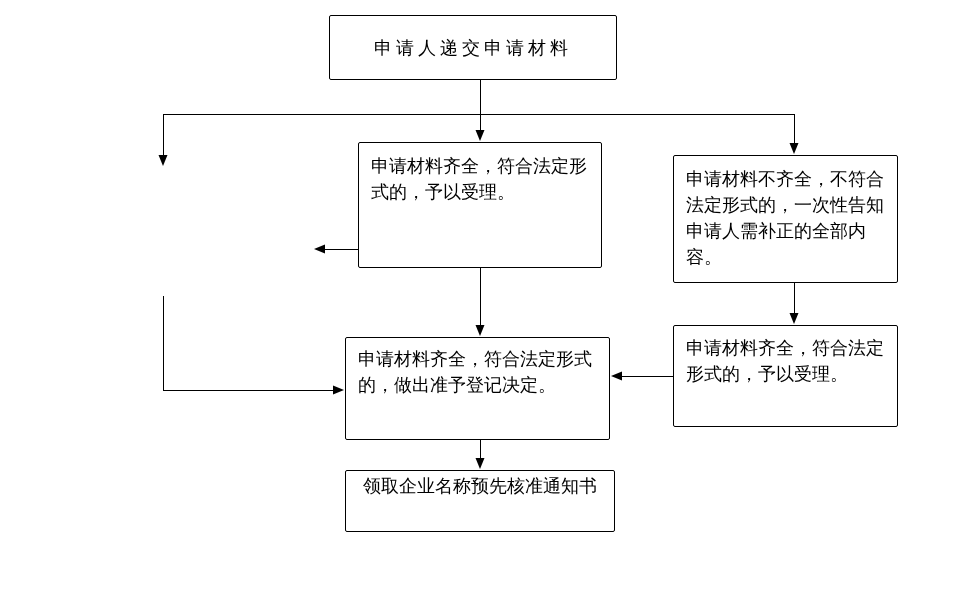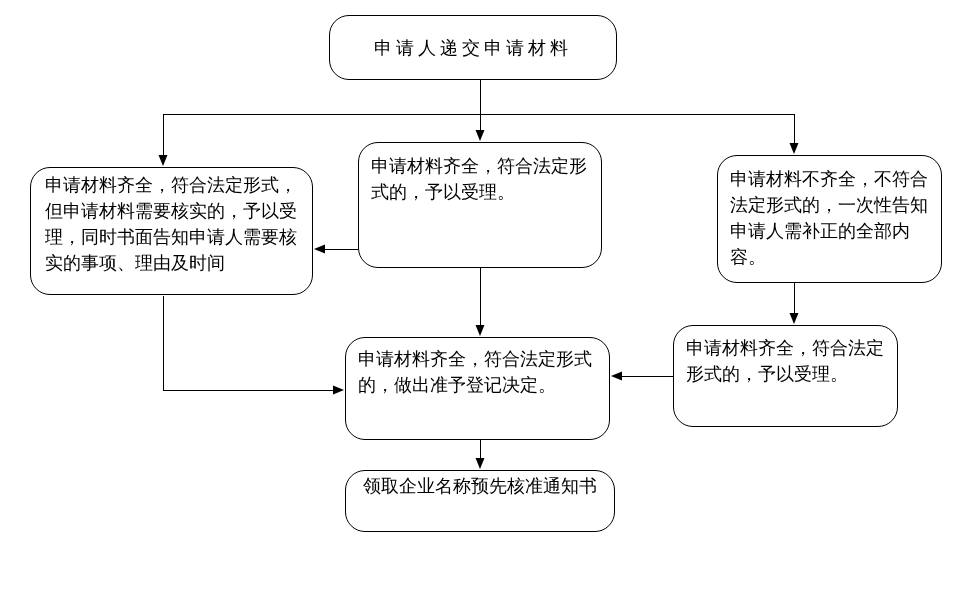--- a/index.html
+++ b/index.html
@@ -31,42 +31,41 @@
   }
   .connectors polygon {
     fill: #000000;
     stroke: none;
   }
   .node {
     position: absolute;
     box-sizing: border-box;
     background: #ffffff;
     border: 1px solid #000000;
-    border-radius: 20px;
+    border-radius: 2px;
     font-size: 18px;
     line-height: 26px;
     color: #000000;
   }
   .node-submit {
     left: 329px; top: 15px; width: 288px; height: 65px;
     display: flex; align-items: center; justify-content: center;
     letter-spacing: 4px;
   }
   .node-verify {
     left: 30px; top: 167px; width: 283px; height: 128px;
     padding: 4px 12px 0 14px;
   }
   .node-accept-center {
     left: 358px; top: 142px; width: 244px; height: 126px;
     padding: 10px 10px 0 12px;
   }
   .node-incomplete {
     left: 673px; top: 155px; width: 225px; height: 128px;
     padding: 10px 10px 0 12px;
-    margin-left: 44px;
   }
   .node-accept-right {
     left: 673px; top: 325px; width: 225px; height: 102px;
     padding: 9px 10px 0 12px;
   }
   .node-approve {
     left: 345px; top: 337px; width: 265px; height: 103px;
     padding: 8px 6px 0 12px;
   }
   .node-notice {
@@ -109,23 +108,20 @@
     <polygon points="611,376 622,371.5 622,380.5"></polygon>
 
     <line x1="480" y1="440" x2="480" y2="459"></line>
     <polygon points="480,469 475.5,458 484.5,458"></polygon>
   </svg>
 
   <div class="node node-submit">
     <span>申请人递交申请材料</span>
   </div>
 
-  <div class="node node-verify">
-    <span>申请材料齐全，符合法定形式，但申请材料需要核实的，予以受理，同时书面告知申请人需要核实的事项、理由及时间</span>
-  </div>
 
   <div class="node node-accept-center">
     <span>申请材料齐全，符合法定形式的，予以受理。</span>
   </div>
 
   <div class="node node-incomplete">
     <span>申请材料不齐全，不符合法定形式的，一次性告知申请人需补正的全部内容。</span>
   </div>
 
   <div class="node node-accept-right">

